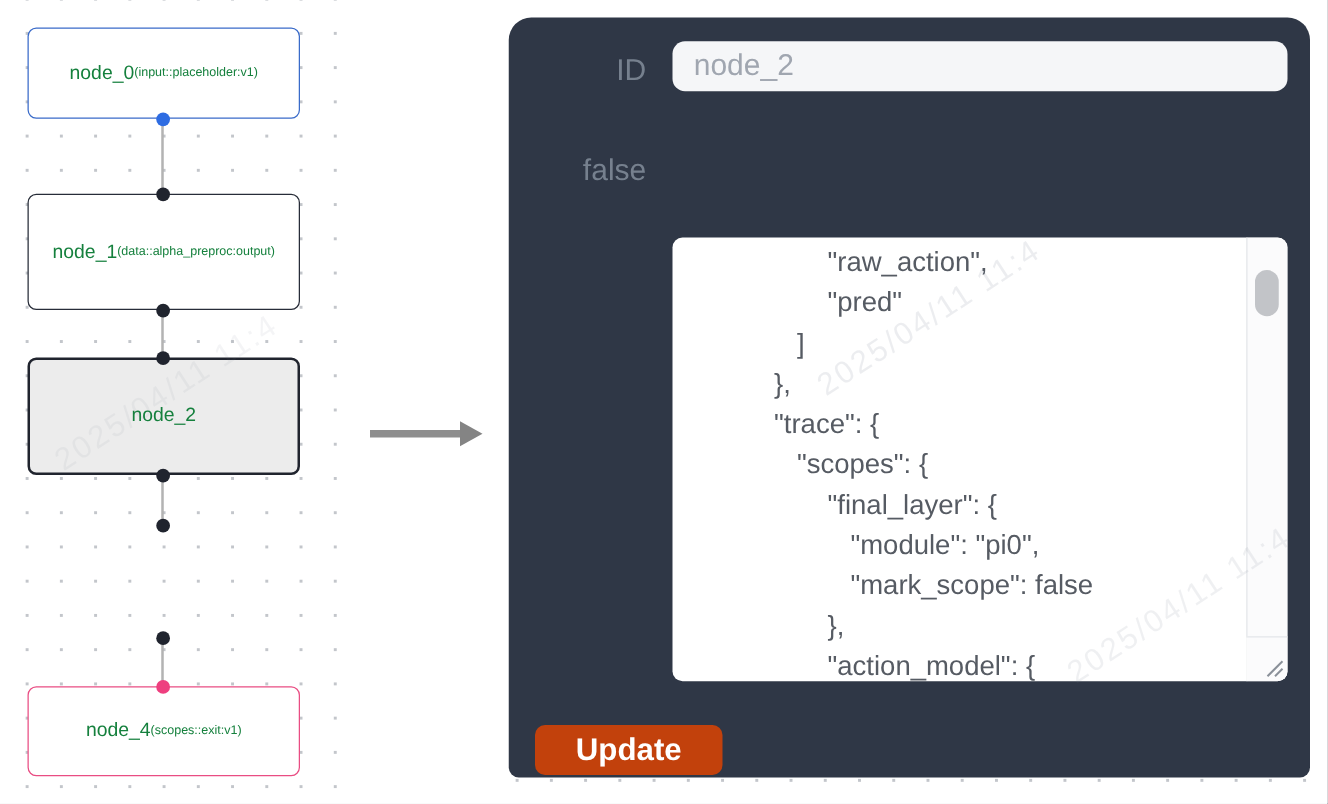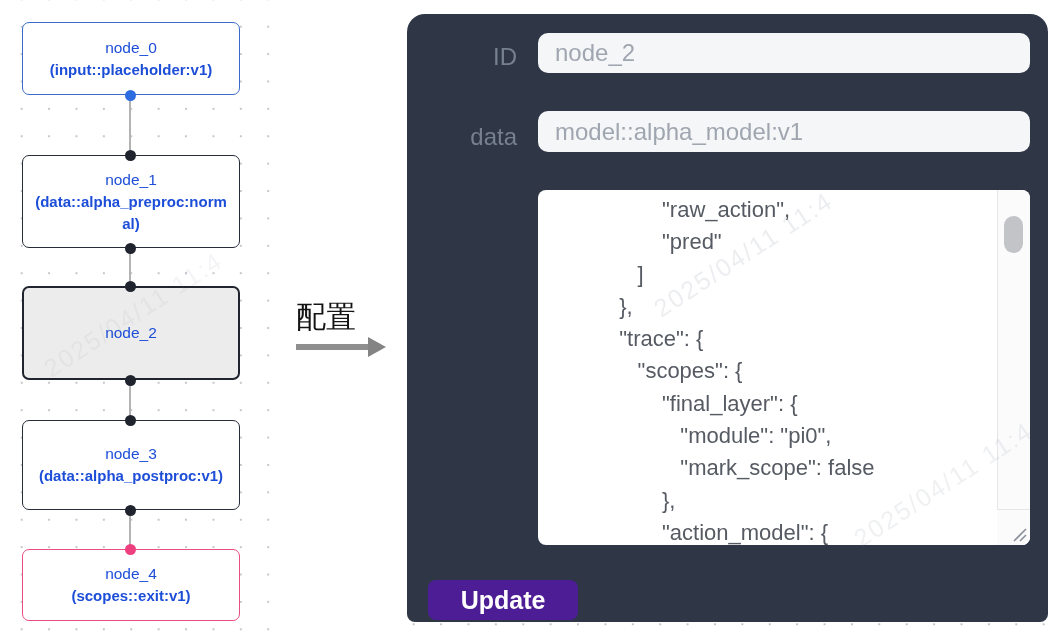--- a/index.html
+++ b/index.html
@@ -10,24 +10,24 @@
 
   
   .dots { background-image:radial-gradient(circle, #c3c6cb 1.3px, transparent 1.5px);
           background-size:27.4px 27.4px; }
   .flow-canvas  { position:absolute; left:0; top:0; width:281px; height:643px; background-position:8px 13px; }
   .panel-canvas { position:absolute; left:393px; top:0; width:669px; height:643px; background-position:7px 8px; }
 
   
   .node { position:absolute; left:22px; width:218px; background:#ffffff;
           border:1.6px solid #272c38; border-radius:7px;
-          display:flex; flex-direction:column; align-items:center; justify-content:center;
-          text-align:center; color:#1d4ed8; padding:2px 4px; z-index:3; }
+          display:flex; flex-direction:row; align-items:center; justify-content:center;
+          text-align:center; color:#15803d; padding:2px 4px; z-index:3; }
   .node-id   { font-size:15.5px; line-height:22px; font-weight:500; }
-  .node-type { font-size:15px; line-height:22px; font-weight:700; word-break:break-all; max-width:197px; }
+  .node-type { font-size:10px; line-height:22px; font-weight:400; word-break:break-all; max-width:197px; }
   .n0 { top:22px;  height:73px; border-color:#3a6bc9; }
   .n1 { top:155px; height:93px; }
   .n2 { top:286px; height:94px; background:#ececec; border-width:2.2px; border-color:#20242e; }
   .n3 { top:420px; height:90px; }
   .n4 { top:549px; height:72px; border-color:#e94d83; }
 
   .edge { position:absolute; left:129.4px; width:1.8px; background:#b3b3b3; z-index:1; }
   .e0 { top:95px;  height:60px; }
   .e1 { top:248px; height:38px; }
   .e2 { top:380px; height:40px; }
@@ -70,21 +70,21 @@
                  color:#565b63; white-space:pre; overflow:hidden; }
   .scroll-track { position:absolute; right:0; top:0; width:33px; height:100%;
                   background:#fbfbfc; border-left:1px solid #e4e6e9; }
   .scroll-thumb { position:absolute; left:6px; top:26px; width:19px; height:37px;
                   border-radius:10px; background:#c2c4c8; }
   .scroll-corner { position:absolute; right:0; bottom:0; width:33px; height:36px;
                    background:#fbfbfc; border-top:1px solid #e4e6e9; }
   .resize-glyph { position:absolute; right:2px; bottom:2px; }
 
   .update-btn { position:absolute; left:21px; top:566px; width:150px; height:40px;
-                background:#4c1d95; border:none; border-radius:8px; color:#ffffff;
+                background:#c2410c; border:none; border-radius:8px; color:#ffffff;
                 font-size:25px; font-weight:600; font-family:inherit; text-align:center;
                 line-height:38px; cursor:pointer; }
 
   
   .wm { position:absolute; font-size:25px; letter-spacing:2px; color:#6b7687;
         transform:rotate(-33deg); white-space:nowrap; pointer-events:none; z-index:6; }
   .wm1 { left:640px; top:240px; opacity:0.12; }
   .wm2 { left:840px; top:470px; opacity:0.10; }
   .wm3 { left:30px;  top:300px; opacity:0.07; }
 </style>
@@ -99,56 +99,50 @@
     <div class="edge e1"></div>
     <div class="edge e2"></div>
     <div class="edge e3"></div>
 
     <div class="node n0">
       <div class="node-id">node_0</div>
       <div class="node-type">(input::placeholder:v1)</div>
     </div>
     <div class="node n1">
       <div class="node-id">node_1</div>
-      <div class="node-type">(data::alpha_preproc:normal)</div>
+      <div class="node-type">(data::alpha_preproc:output)</div>
     </div>
     <div class="node n2">
       <div class="node-id">node_2</div>
-    </div>
-    <div class="node n3">
-      <div class="node-id">node_3</div>
-      <div class="node-type">(data::alpha_postproc:v1)</div>
     </div>
     <div class="node n4">
       <div class="node-id">node_4</div>
       <div class="node-type">(scopes::exit:v1)</div>
     </div>
 
     <div class="handle h-blue" style="top:89.5px;"></div>
     <div class="handle" style="top:149.5px;"></div>
     <div class="handle" style="top:242.5px;"></div>
     <div class="handle" style="top:280.5px;"></div>
     <div class="handle" style="top:374.5px;"></div>
     <div class="handle" style="top:414.5px;"></div>
     <div class="handle" style="top:504.5px;"></div>
     <div class="handle h-pink" style="top:543.5px;"></div>
   </div>
 
-  <div class="cfg-label">配置</div>
   <div class="arrow-shaft"></div>
   <div class="arrow-head"></div>
 
   <div class="panel-canvas dots">
     <div class="panel">
 
       <div class="field-label lbl-id">ID</div>
       <input class="panel-input in-id" readonly="" value="node_2" style="">
 
-      <div class="field-label lbl-type">data</div>
-      <input class="panel-input in-type" readonly="" value="model::alpha_model:v1" style="">
+      <div class="field-label lbl-type">false</div>
 
 
       <div class="config-box">
         <div class="config-text">                  "raw_action",
                   "pred"
               ]
            },
            "trace": {
               "scopes": {
                   "final_layer": {

